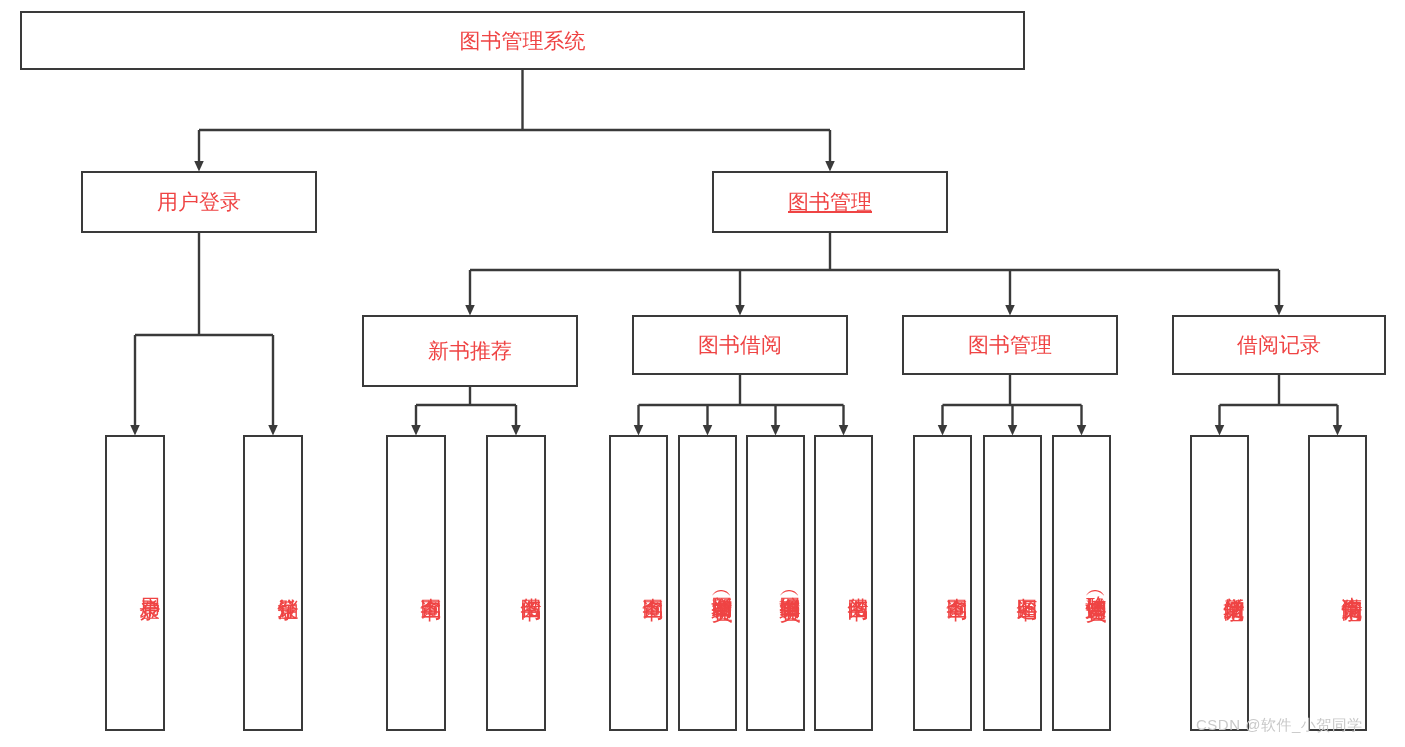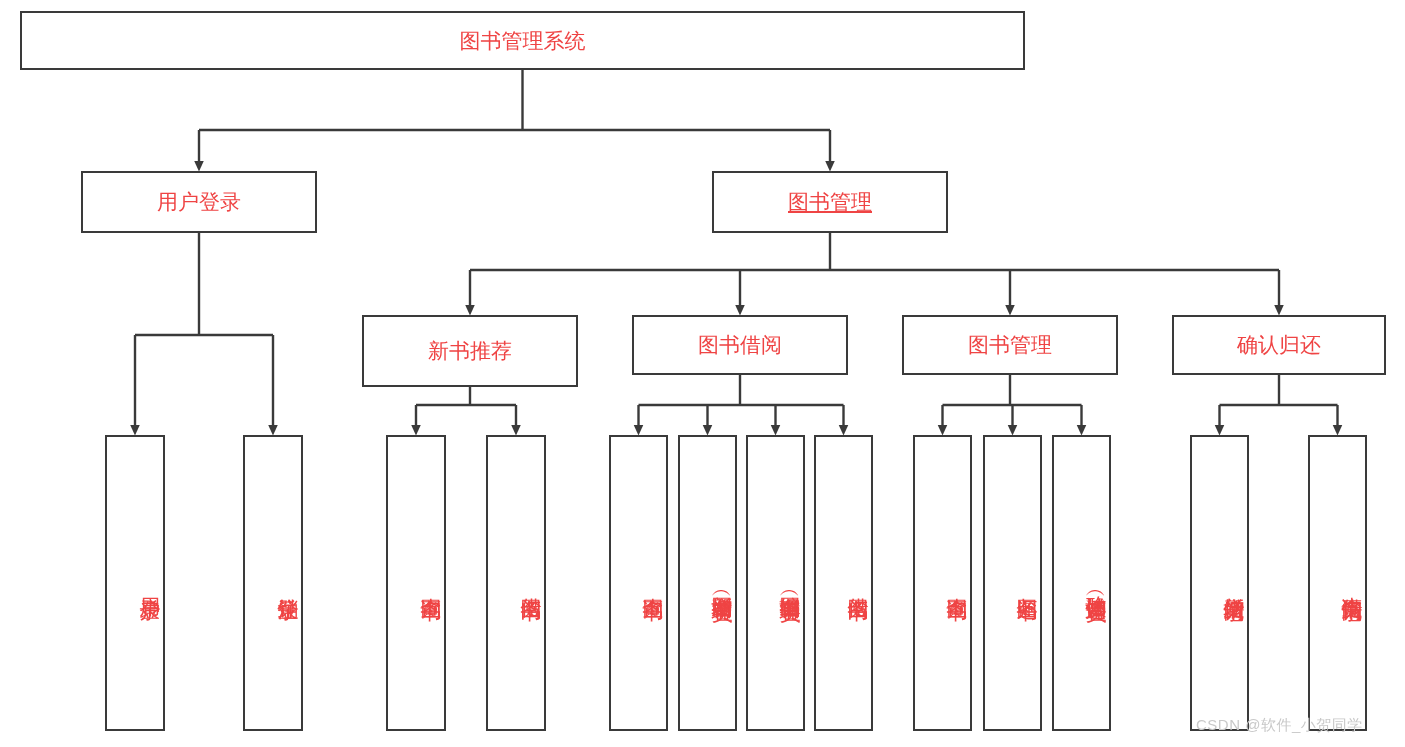--- a/index.html
+++ b/index.html
@@ -128,21 +128,21 @@
   <div class="node h" style="left: 362px; top: 315px; width: 216px; height: 72px;">
     <span class="label">新书推荐</span>
   </div>
   <div class="node h" style="left: 632px; top: 315px; width: 216px; height: 60px;">
     <span class="label">图书借阅</span>
   </div>
   <div class="node h" style="left: 902px; top: 315px; width: 216px; height: 60px;">
     <span class="label">图书管理</span>
   </div>
   <div class="node h" style="left: 1172px; top: 315px; width: 214px; height: 60px;">
-    <span class="label">确认归还</span>
+    <span class="label">借阅记录</span>
   </div>
 
   <div class="node v" style="left: 105px; top: 435px; width: 60px; height: 296px;">
     <span class="label">用户登录</span>
   </div>
   <div class="node v" style="left: 243px; top: 435px; width: 60px; height: 296px;">
     <span class="label">注销登录</span>
   </div>
   <div class="node v" style="left: 386px; top: 435px; width: 60px; height: 296px;">
     <span class="label">查询图书</span>

